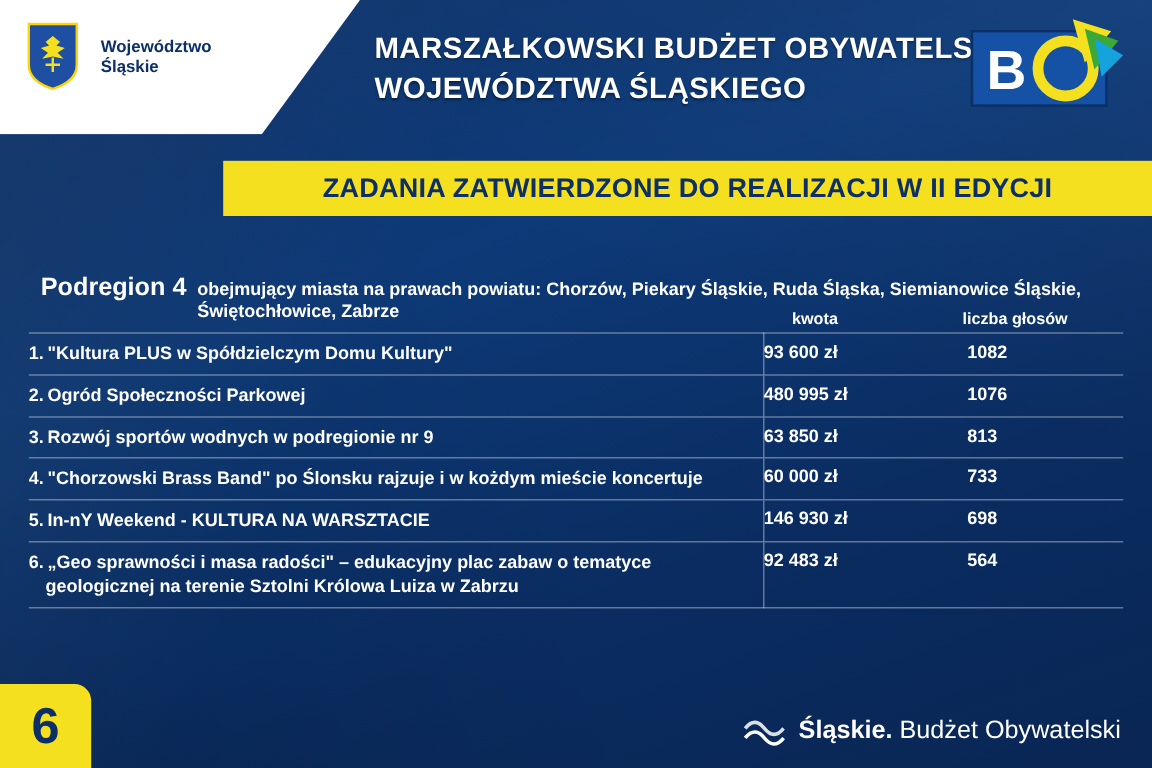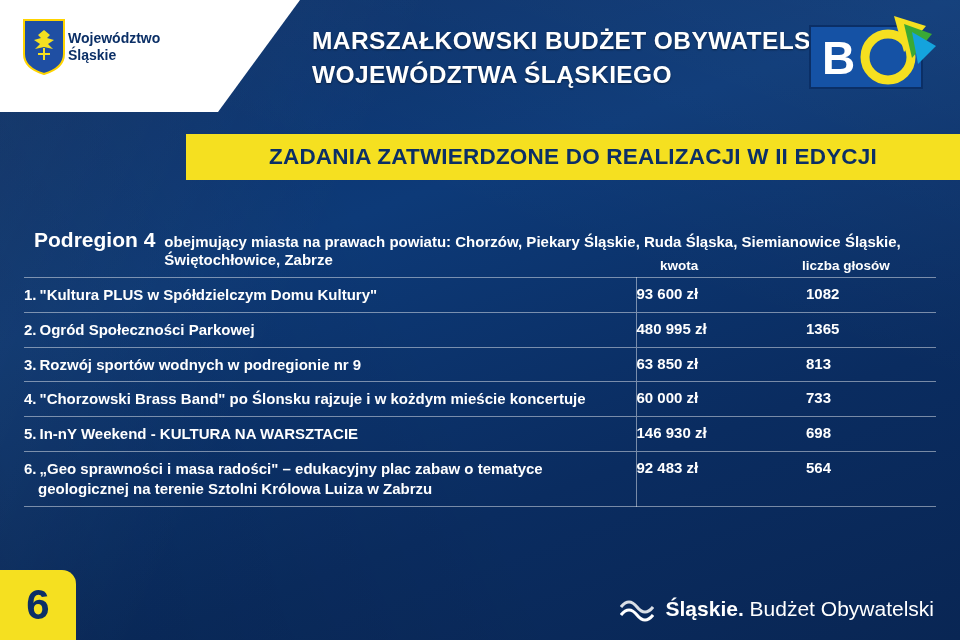--- a/index.html
+++ b/index.html
@@ -38,21 +38,21 @@
     width: 300px; height: 112px;
     background: #ffffff;
     clip-path: polygon(0 0, 300px 0, 218px 112px, 0 112px);
     z-index: 2;
   }
   .crest-area {
     position: absolute;
     top: 18px; left: 20px;
     display: flex;
     align-items: center;
-    gap: 0;
+    gap: 16px;
     z-index: 4;
   }
   .crest {
     width: 48px; height: 58px;
   }
   .crest-text {
     color: #0b2f66;
     font-weight: bold;
     font-size: 14px;
     line-height: 1.25;
@@ -276,21 +276,21 @@
             <span class="num">1.</span><span>"Kultura PLUS w Spółdzielczym Domu Kultury"</span>
           </td>
           <td class="c-amount">93 600 zł</td>
           <td class="c-votes">1082</td>
         </tr>
         <tr>
           <td class="c-name">
             <span class="num">2.</span><span>Ogród Społeczności Parkowej</span>
           </td>
           <td class="c-amount">480 995 zł</td>
-          <td class="c-votes">1365</td>
+          <td class="c-votes">1076</td>
         </tr>
         <tr>
           <td class="c-name">
             <span class="num">3.</span><span>Rozwój sportów wodnych w podregionie nr 9</span>
           </td>
           <td class="c-amount">63 850 zł</td>
           <td class="c-votes">813</td>
         </tr>
         <tr>
           <td class="c-name">

